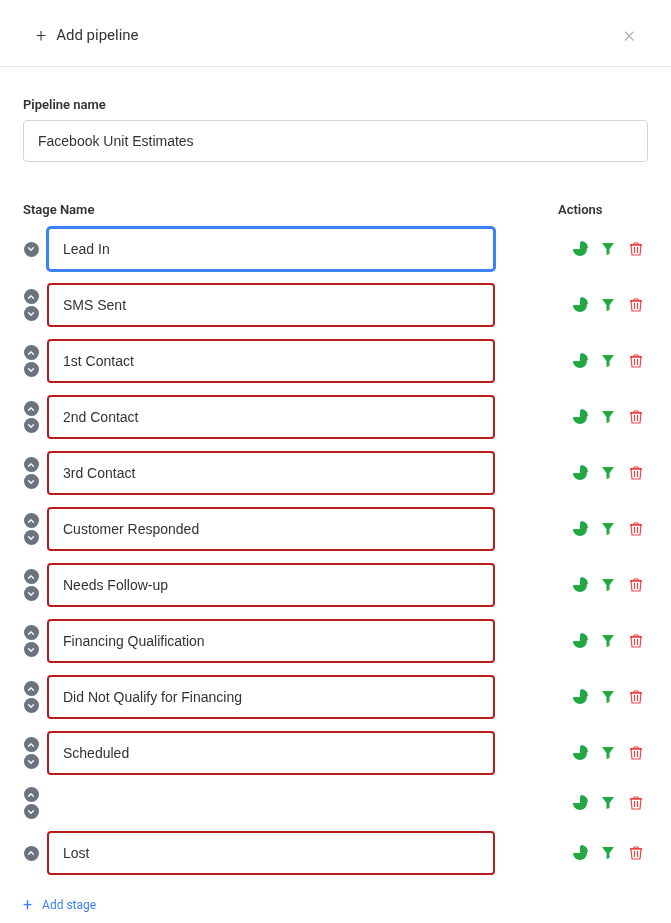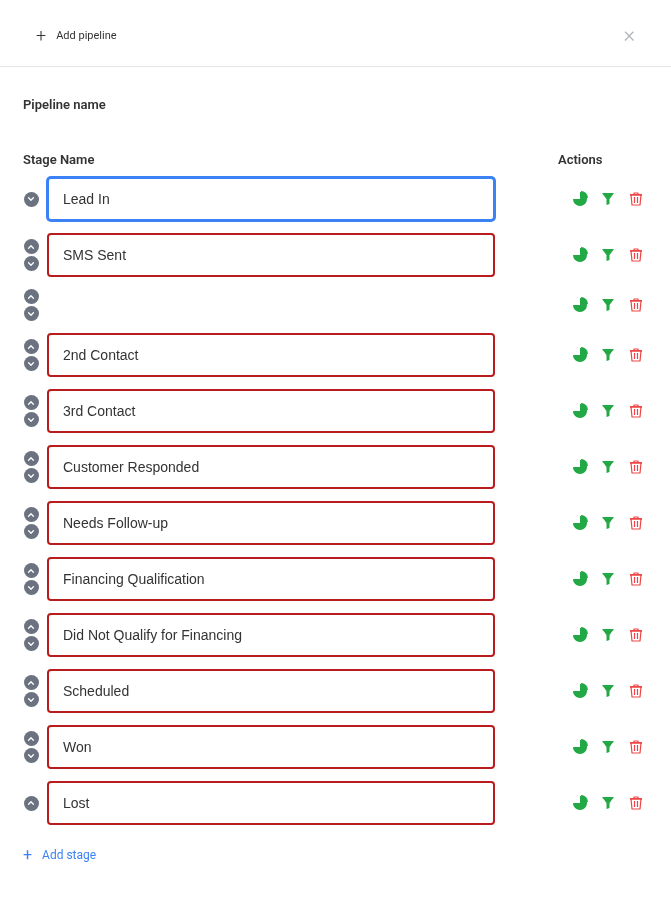--- a/index.html
+++ b/index.html
@@ -24,21 +24,21 @@
       display: flex;
       align-items: center;
       gap: 10px;
     }
     .plus-icon {
       font-size: 18px;
       font-weight: 300;
       color: #333;
     }
     .header-title {
-      font-size: 11px;
+      font-size: 15px;
       font-weight: 400;
       color: #333;
     }
     .close-btn {
       font-size: 22px;
       color: #b0b4b8;
       cursor: pointer;
       font-weight: 300;
       line-height: 1;
     }
@@ -172,20 +172,21 @@
 <div class="header">
   <div class="header-left">
     <span class="plus-icon">+</span>
     <span class="header-title">Add pipeline</span>
   </div>
   <span class="close-btn">×</span>
 </div>
 
 <div class="content">
   <label class="field-label">Pipeline name</label>
+  <input type="text" class="pipeline-input" value="Facebook Unit Estimates" style="">
 
   <div class="stage-header">
     <span class="stage-name-label">Stage Name</span>
     <span class="actions-label">Actions</span>
   </div>
 
   <div class="stage-list" id="stage-list">
       <div class="stage-row">
         <div class="reorder-controls">
           <div class="reorder-btn">
@@ -255,20 +256,21 @@
             <svg viewBox="0 0 10 10">
               <path d="M2 6.5 L5 3.5 L8 6.5" stroke="#fff" stroke-width="1.6" fill="none" stroke-linecap="round" stroke-linejoin="round"></path>
             </svg>
           </div>
           <div class="reorder-btn">
             <svg viewBox="0 0 10 10">
               <path d="M2 3.5 L5 6.5 L8 3.5" stroke="#fff" stroke-width="1.6" fill="none" stroke-linecap="round" stroke-linejoin="round"></path>
             </svg>
           </div>
         </div>
+        <input type="text" class="stage-input" value="1st Contact" style="">
         <div class="stage-actions">
           <div class="action-icon">
             <svg viewBox="0 0 16 16">
               <path d="M8 1 A7 7 0 1 1 1 8 L8 8 Z" fill="#22a844"></path>
               <path d="M8 1 A7 7 0 0 1 15 8 L8 8 Z" fill="#22a844" transform="translate(1,-1)"></path>
             </svg>
           </div>
           <div class="action-icon">
             <svg viewBox="0 0 16 16">
               <path d="M2 2 L14 2 L9.5 8 L9.5 13 L6.5 14 L6.5 8 Z" fill="#22a844"></path>
@@ -526,21 +528,20 @@
             <svg viewBox="0 0 10 10">
               <path d="M2 6.5 L5 3.5 L8 6.5" stroke="#fff" stroke-width="1.6" fill="none" stroke-linecap="round" stroke-linejoin="round"></path>
             </svg>
           </div>
           <div class="reorder-btn">
             <svg viewBox="0 0 10 10">
               <path d="M2 3.5 L5 6.5 L8 3.5" stroke="#fff" stroke-width="1.6" fill="none" stroke-linecap="round" stroke-linejoin="round"></path>
             </svg>
           </div>
         </div>
-        <input type="text" class="stage-input" value="Won" style="">
         <div class="stage-actions">
           <div class="action-icon">
             <svg viewBox="0 0 16 16">
               <path d="M8 1 A7 7 0 1 1 1 8 L8 8 Z" fill="#22a844"></path>
               <path d="M8 1 A7 7 0 0 1 15 8 L8 8 Z" fill="#22a844" transform="translate(1,-1)"></path>
             </svg>
           </div>
           <div class="action-icon">
             <svg viewBox="0 0 16 16">
               <path d="M2 2 L14 2 L9.5 8 L9.5 13 L6.5 14 L6.5 8 Z" fill="#22a844"></path>

